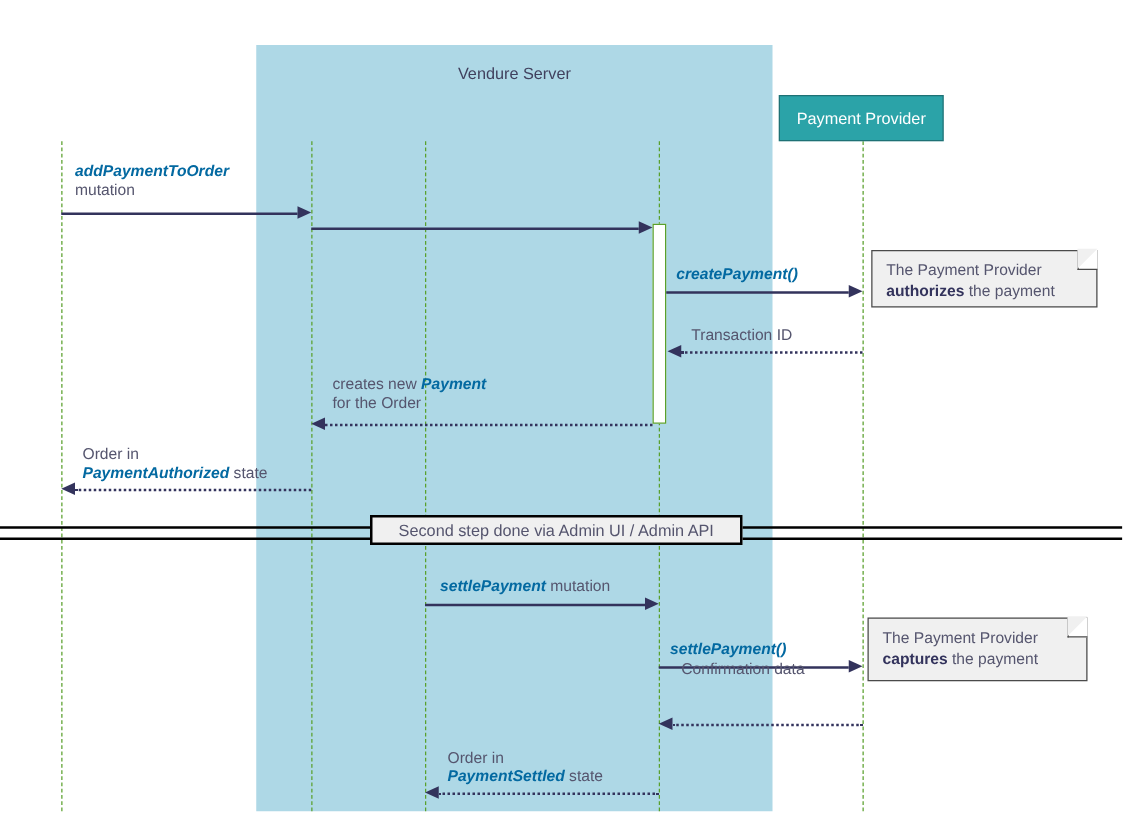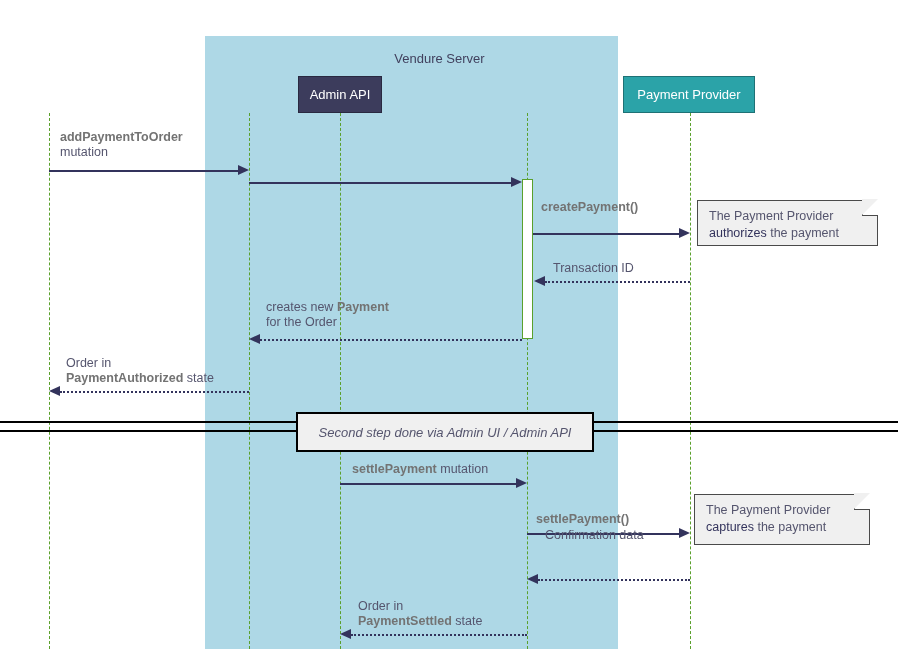--- a/index.html
+++ b/index.html
@@ -35,21 +35,20 @@
   
   .group-panel {
     position: absolute;
     background: #aed8e6;
   }
   .group-label {
     position: absolute;
     font-size: 13px;
     color: #41415e;
     text-align: center;
-    margin-left: 28px;
   }
 
   
   .participant {
     position: absolute;
     box-sizing: border-box;
     display: flex;
     align-items: center;
     justify-content: center;
     color: #ffffff;
@@ -99,37 +98,38 @@
     border-right: 11px solid #33335c;
   }
   .msg-label {
     position: absolute;
     font-size: 12.5px;
     color: #55556e;
     line-height: 15px;
     white-space: nowrap;
   }
   .msg-label b {
-    color: #737373;
+    color: #0369a1;
     font-weight: bold;
+    font-style: italic;
   }
 
   
   .note {
     position: absolute;
     background: #f0f0f0;
     border: 1px solid #4a4a4a;
     box-sizing: border-box;
     font-size: 12.5px;
     color: #55556e;
     line-height: 17px;
     padding: 7px 10px 6px 11px;
     white-space: nowrap;
   }
-  .note b { color: #33335c; font-weight: normal; }
+  .note b { color: #33335c; font-weight: bold; }
   .note-fold {
     position: absolute;
     top: -1px;
     right: -1px;
     width: 15px;
     height: 15px;
     background: #ffffff;
     border-left: 1px solid #4a4a4a;
     border-bottom: 1px solid #4a4a4a;
   }
@@ -174,42 +174,39 @@
   <div class="group-label" style="left:205px; top:51px; width:413px;">Vendure Server</div>
 
   <div class="lifeline" style="left:49px;  top:113px; height:536px;"></div>
   <div class="lifeline" style="left:249px; top:113px; height:536px;"></div>
   <div class="lifeline" style="left:340px; top:113px; height:536px;"></div>
   <div class="lifeline" style="left:527px; top:113px; height:536px;"></div>
   <div class="lifeline" style="left:690px; top:113px; height:536px;"></div>
 
 
 
-  <div class="participant" style="left:298px; top:76px; width:84px; height:37px; background:#3c3c5c;">
-    <span>Admin API</span>
-  </div>
 
 
   <div class="participant" style="left:623px; top:76px; width:132px; height:37px; background:#2ba3a8;">
     <span>Payment Provider</span>
   </div>
 
   <div class="activation" style="left:522px; top:179px; width:11px; height:160px;"></div>
 
   <div class="msg-label" style="left:60px; top:130px;">
     <b>addPaymentToOrder</b><br>
     <span>mutation</span>
   </div>
   <div class="msg-line" style="left:49px; top:170px; width:189px;"></div>
   <div class="arrow-head right" style="left:238px; top:165px;"></div>
 
   <div class="msg-line" style="left:249px; top:182px; width:262px;"></div>
   <div class="arrow-head right" style="left:511px; top:177px;"></div>
 
-  <div class="msg-label" style="left:541px; top:200px;">
+  <div class="msg-label" style="left:541px; top:212px;">
     <b>createPayment()</b>
   </div>
   <div class="msg-line" style="left:533px; top:233px; width:146px;"></div>
   <div class="arrow-head right" style="left:679px; top:228px;"></div>
 
   <div class="msg-label" style="left:553px; top:261px;text-align:center;">
     <span>Transaction ID</span>
   </div>
   <div class="msg-line dotted" style="left:545px; top:281px; width:145px;"></div>
   <div class="arrow-head left" style="left:534px; top:276px;"></div>
@@ -229,21 +226,21 @@
   <div class="arrow-head left" style="left:49px; top:386px;"></div>
 
   <div class="note" style="left:697px; top:200px; width:181px; height:46px;">
     <span>The Payment Provider</span><br>
     <b>authorizes</b><span> the payment</span>
     <span class="note-fold"></span>
   </div>
 
   <div class="divider-rule" style="top:421px;"></div>
   <div class="divider-rule" style="top:430px;"></div>
-  <div class="divider-box" style="left:296px; top:412px; width:298px; height:40px;font-style:italic;">
+  <div class="divider-box" style="left:296px; top:412px; width:298px; height:24px;">
     <span>Second step done via Admin UI / Admin API</span>
   </div>
 
   <div class="msg-label" style="left:352px; top:462px;">
     <b>settlePayment</b><span> mutation</span>
   </div>
   <div class="msg-line" style="left:340px; top:483px; width:176px;"></div>
   <div class="arrow-head right" style="left:516px; top:478px;"></div>
 
   <div class="msg-label" style="left:536px; top:512px;">

